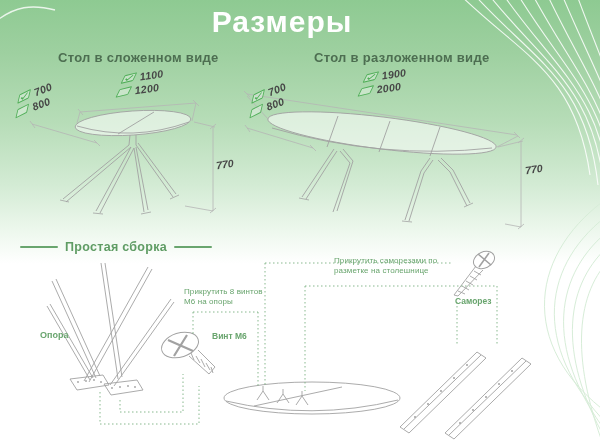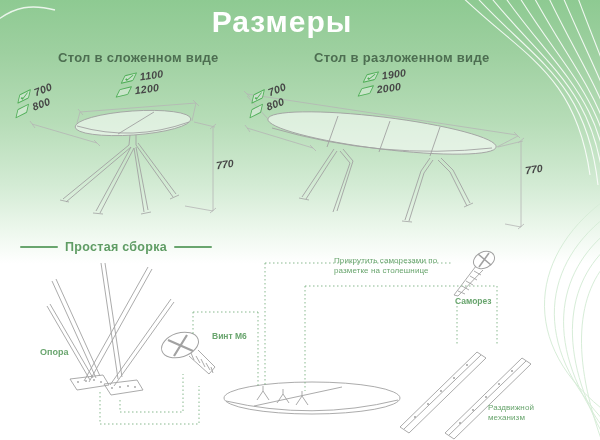--- a/index.html
+++ b/index.html
@@ -270,19 +270,19 @@
 
   <div class="abs h770" style="left:216px;top:158px;">770</div>
   <div class="abs h770" style="left:525px;top:163px;">770</div>
 
   <div class="abs assembly-head">
     <div class="rule"></div>
     <div class="txt">Простая сборка</div>
     <div class="rule"></div>
   </div>
 
-  <div class="abs part-label" style="left:40px;top:347px;font-size:9px;">Опора</div>
+  <div class="abs part-label" style="left:40px;top:330px;font-size:9px;">Опора</div>
   <div class="abs part-label" style="left:212px;top:331px;">Винт М6</div>
+  <div class="abs green-note" style="left:184px;top:287px;width:88px;">Прикрутить 8 винтов М6 на опоры</div>
   <div class="abs green-note" style="left:318px;top:256px;width:118px;margin-left:16px;">Прикрутить саморезами по разметке на столешнице</div>
   <div class="abs part-label" style="left:455px;top:296px;">Саморез</div>
-  <div class="abs green-note" style="left:488px;top:403px;width:62px;">Раздвижной механизм</div>
 
 </div>
 
 </body></html>

